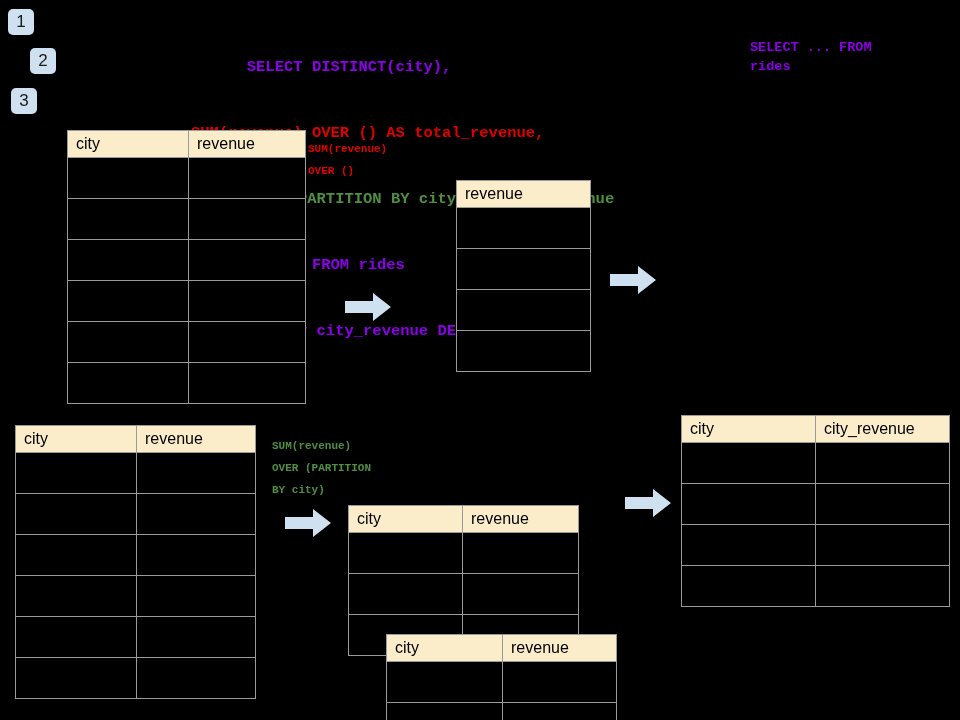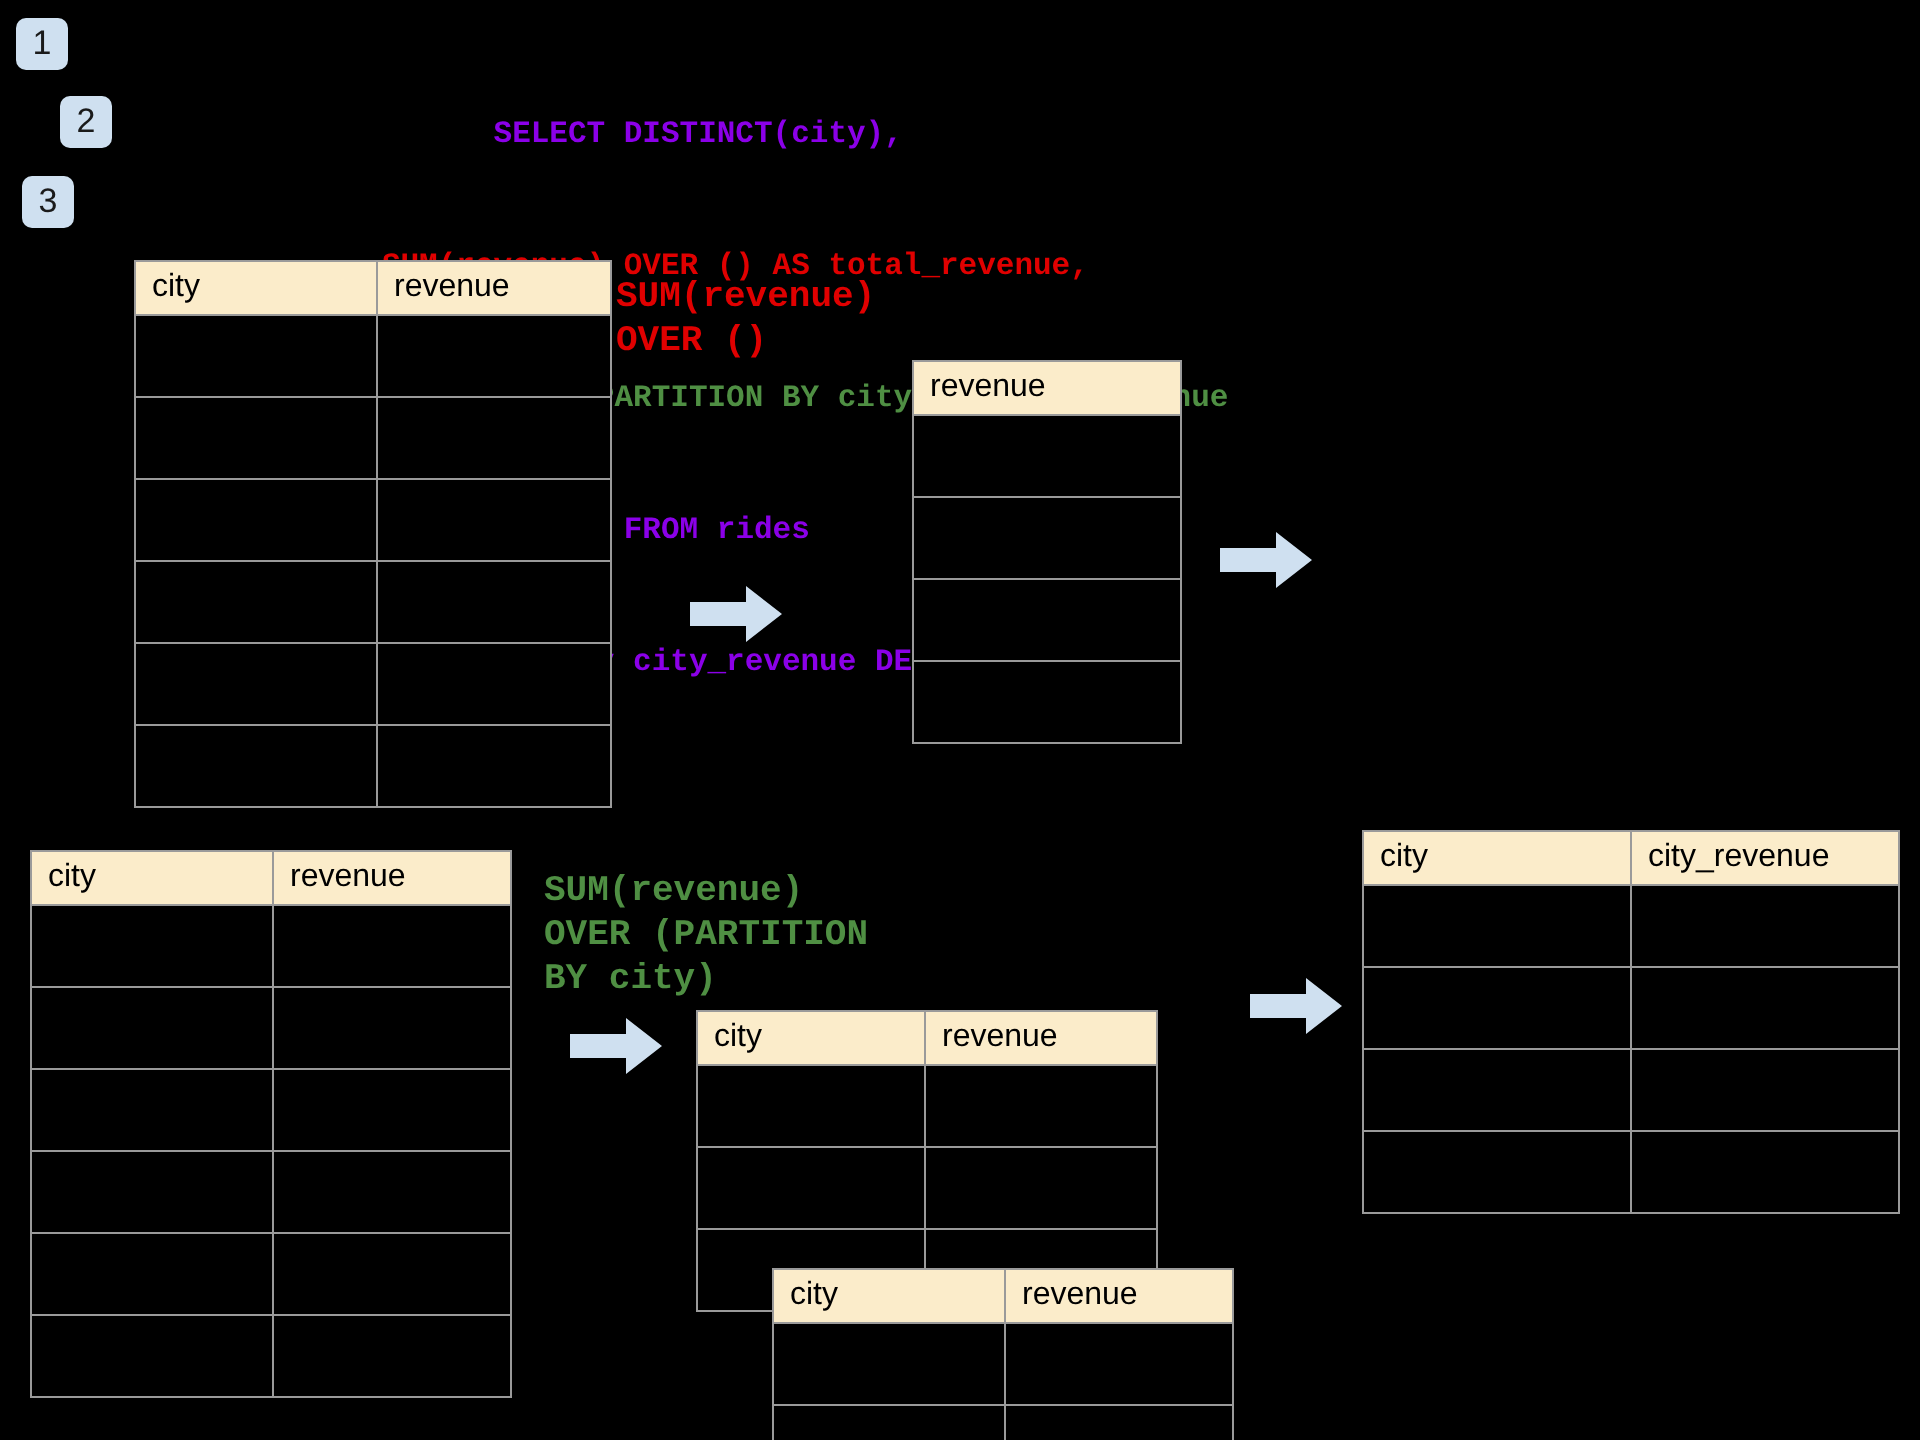--- a/index.html
+++ b/index.html
@@ -41,21 +41,21 @@
     font-weight: bold;
     letter-spacing: 0px;
     text-align: center;
   }
   .sql-line { white-space: pre; }
 
   
   .annot {
     position: absolute;
     font-family: "Liberation Mono", "DejaVu Sans Mono", monospace;
-    font-size: 18px;
+    font-size: 11px;
     line-height: 22px;
     font-weight: bold;
     white-space: pre;
   }
   .annot-sm {
     position: absolute;
     font-family: "Liberation Mono", "DejaVu Sans Mono", monospace;
     font-size: 13.5px;
     line-height: 19px;
     font-weight: bold;
@@ -107,20 +107,22 @@
   <div class="step-badge" style="left:11px; top:88px;">3</div>
 
   <div class="sql-block" style="left:84px; top:12px;">
     <div class="sql-line" style="color:#8b00e8;">SELECT DISTINCT(city),</div>
     <div class="sql-line" style="color:#e00000;">    SUM(revenue) OVER () AS total_revenue,</div>
     <div class="sql-line" style="color:#4f8f43;">    SUM(revenue) OVER (PARTITION BY city) as city_revenue</div>
     <div class="sql-line" style="color:#8b00e8;">  FROM rides</div>
     <div class="sql-line" style="color:#8b00e8;">  ORDER by city_revenue DESC;</div>
   </div>
 
+  <div class="annot-sm" style="left:750px; top:38px; color:#8b00e8;">SELECT ... FROM
+rides</div>
 
   <div class="annot" style="left:308px; top:138px; color:#e00000;">SUM(revenue)
 OVER ()</div>
 
   <div class="annot" style="left:272px; top:435px; color:#4f8f43;">SUM(revenue)
 OVER (PARTITION
 BY city)</div>
 
   <table class="tbl" style="left:67px; top:130px; width:238px;">
     <colgroup>

